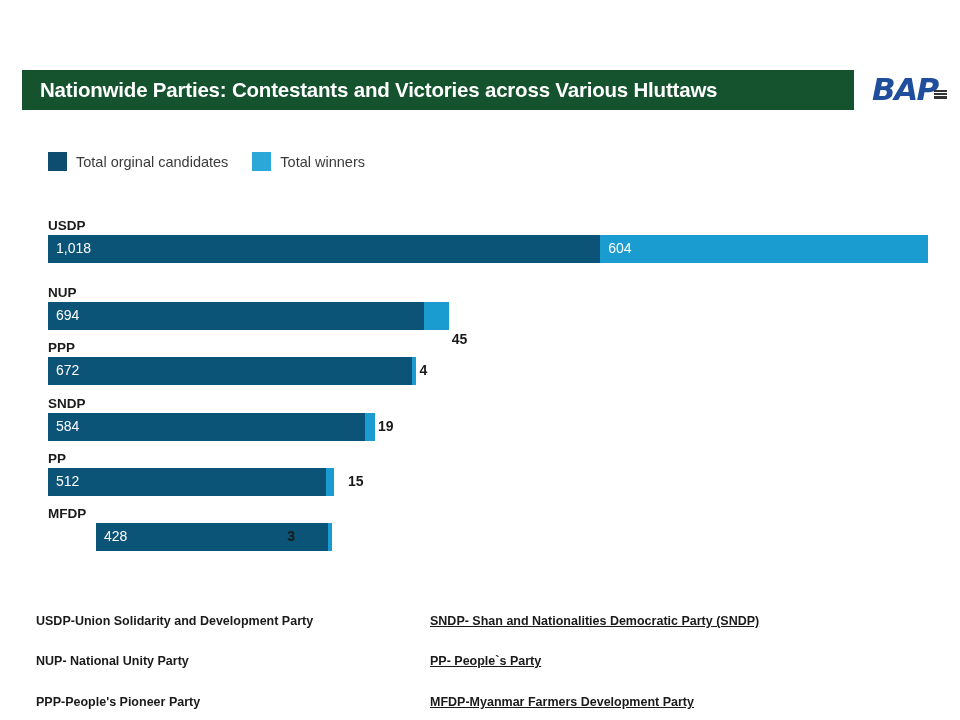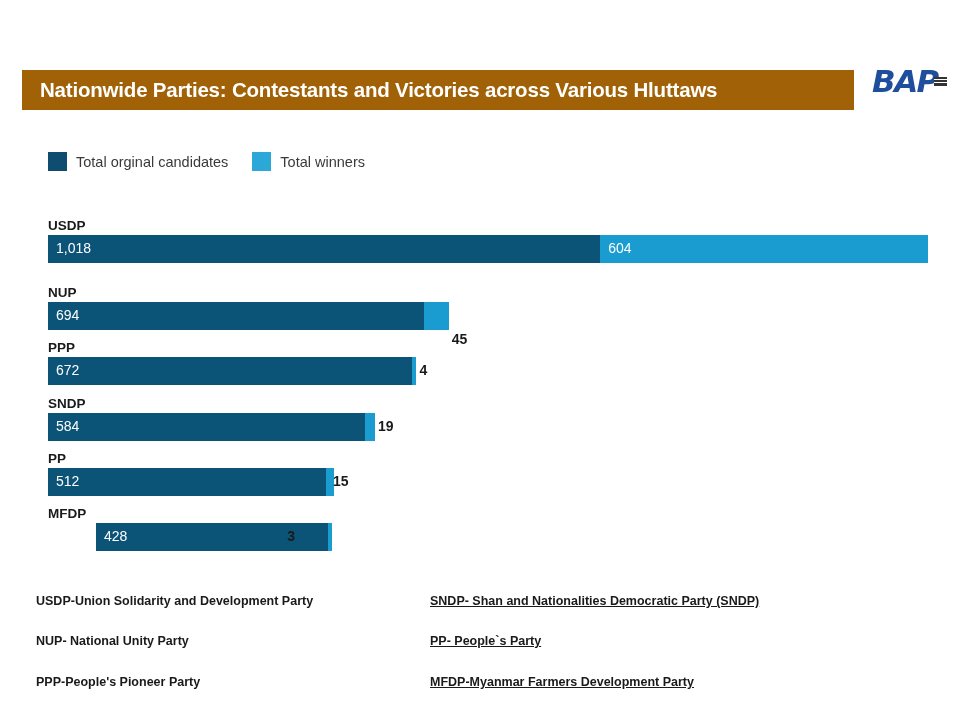--- a/index.html
+++ b/index.html
@@ -8,35 +8,35 @@
     background: #ffffff;
     font-family: "Liberation Sans", sans-serif;
     overflow: hidden;
   }
   .slide { position: relative; width: 960px; height: 720px; background:#fff; }
 
   
   .title-band {
     position: absolute; left: 22px; top: 70px;
     width: 832px; height: 40px;
-    background: #a16207;
+    background: #14532d;
     display: flex; align-items: center;
   }
   .title-text {
     color: #ffffff;
     font-size: 20.5px;
     font-weight: bold;
     letter-spacing: -0.2px;
     padding-left: 18px;
     white-space: nowrap;
   }
   .logo {
     position: absolute; left: 872px; top: 66px;
     width: 84px; height: 46px;
-    display: flex; align-items: flex-start;
+    display: flex; align-items: center;
   }
   .logo-text {
     font-family: "DejaVu Sans", sans-serif;
     font-size: 31px;
     font-weight: bold;
     font-style: italic;
     color: #1F4E9C;
     letter-spacing: -1.5px;
     line-height: 1;
   }
@@ -82,20 +82,21 @@
     position: absolute; top: 0; height: 26px; line-height: 26px;
     font-size: 14px; font-weight: bold; color: #1a1a1a; white-space: nowrap;
   }
 
   
   .notes { position: absolute; left: 0; top: 590px; width: 960px; }
   .note {
     position: absolute;
     font-size: 12.5px; font-weight: bold; color: #1a1a1a;
     white-space: nowrap;
+    margin-top: 20px;
   }
   .note-col-l { left: 36px; }
   .note-col-r { left: 430px; text-decoration: underline; }
 </style>
 </head>
 <body>
 
 <div class="slide">
 
   <div class="title-band">
@@ -159,21 +160,21 @@
           <span class="val-out" style="left: 330.067px;">19</span>
         </div>
       </div>
       <div class="grp" style="top: 448.8px;">
         <div class="grp-label">PP</div>
         <div class="bar-row">
           <div class="seg seg-dark" style="width: 277.709px;">
             <span class="val-in">512</span>
           </div>
           <div class="seg seg-light" style="width: 8.136px;"></div>
-          <span class="val-out" style="left: 285px; text-align: center;">15</span>
+          <span class="val-out" style="left: 300px; text-align: center;">15</span>
         </div>
       </div>
       <div class="grp" style="top: 504px;">
         <div class="grp-label">MFDP</div>
         <div class="bar-row">
           <div class="seg seg-dark" style="width: 232.147px; margin-left: 48px;">
             <span class="val-in">428</span>
           </div>
           <div class="seg seg-light" style="width: 4px;"></div>
           <span class="val-out" style="left: 239.147px;">3</span>

